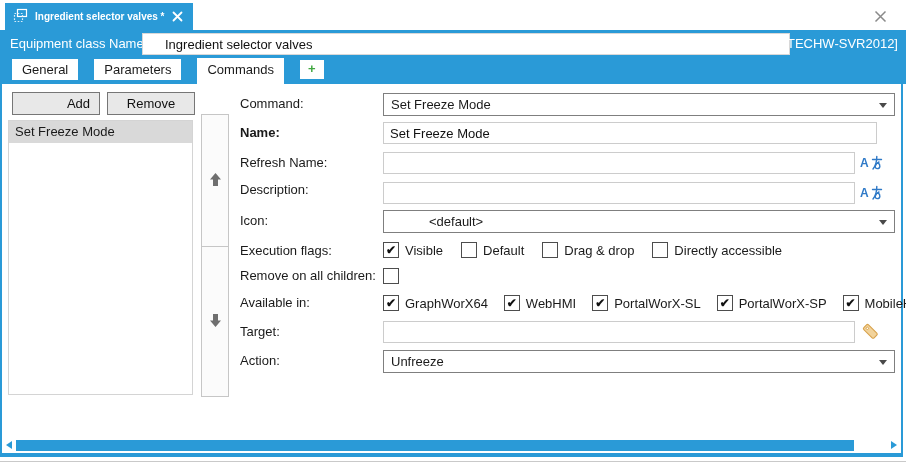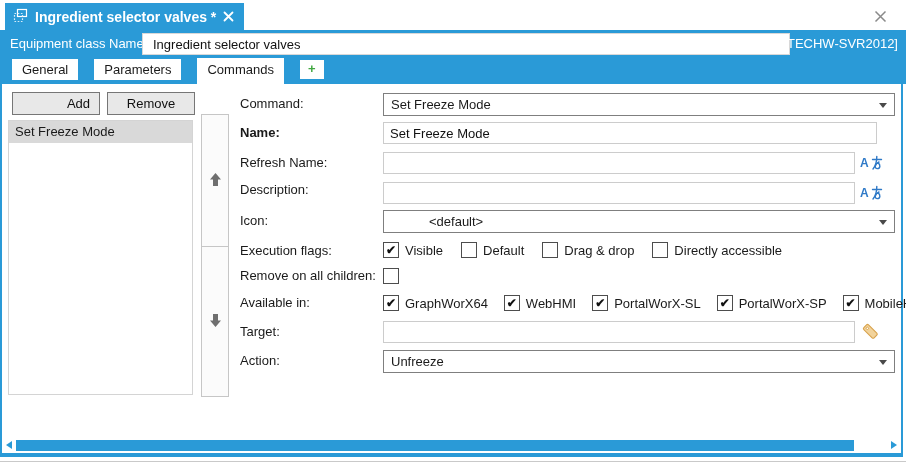--- a/index.html
+++ b/index.html
@@ -8,29 +8,29 @@
     position:relative; width:906px; height:465px; background:#fff;
     font-family:"Liberation Sans", sans-serif; font-size:13px; color:#1a1a1a;
     overflow:hidden;
   }
   
   .titlebar { position:absolute; top:0; left:0; width:906px; height:30px; background:#fff; }
   .doc-tab {
     position:absolute; left:5px; top:3px; height:27px; background:#2A9AD7;
     display:flex; align-items:center; gap:7px; padding:0 10px 0 8px; color:#fff; cursor:default;
   }
-  .doc-tab-title { font-weight:bold; font-size:14px; }
+  .doc-tab-title { font-weight:bold; font-size:10px; }
   .tab-close, .win-close { display:flex; align-items:center; justify-content:center; cursor:pointer; }
   .win-close { position:absolute; right:18px; top:8px; width:16px; height:16px; }
   
   .header-bar { position:absolute; top:30px; left:0; width:906px; height:28px; background:#2A9AD7; }
   .hdr-label { position:absolute; left:10px; top:0; line-height:28px; color:#fff; }
   .hdr-input {
     position:absolute; left:142px; top:3px; width:648px; height:22px;
-    border:1px solid #d8d8d8; background:#fff; font:13px "Liberation Sans",sans-serif; padding:0 10px; color:#111;
+    border:1px solid #d8d8d8; background:#fff; font:13px "Liberation Sans",sans-serif; padding:0 22px; color:#111;
   }
   .hdr-server { position:absolute; right:8px; top:0; line-height:28px; color:#fff; }
   
   .tabstrip { position:absolute; top:58px; left:0; width:906px; height:26px; background:#2A9AD7; display:flex; align-items:flex-start; padding-left:12px; gap:16px; }
   .tab { background:#fff; height:21px; margin-top:1px; line-height:21px; padding:0 10px; cursor:pointer; }
   .tab.active { height:26px; margin-top:0; line-height:24px; }
   .tab.plus { height:19px; margin-top:2px; line-height:17px; padding:0 8px; color:#3FA73F; font-weight:bold; }
   
   .content-frame {
     position:absolute; top:84px; left:0; width:903px; height:373px;

